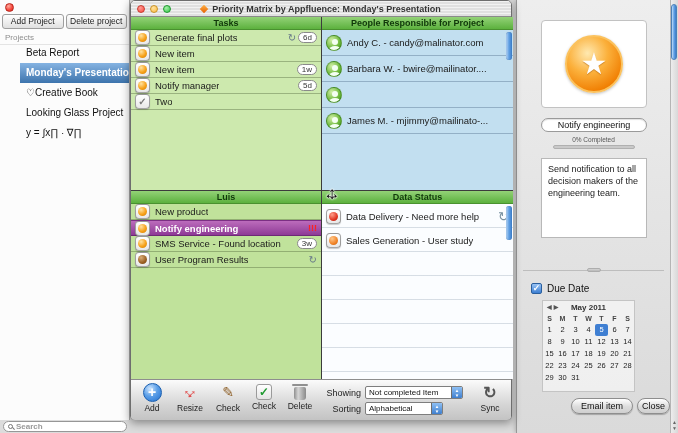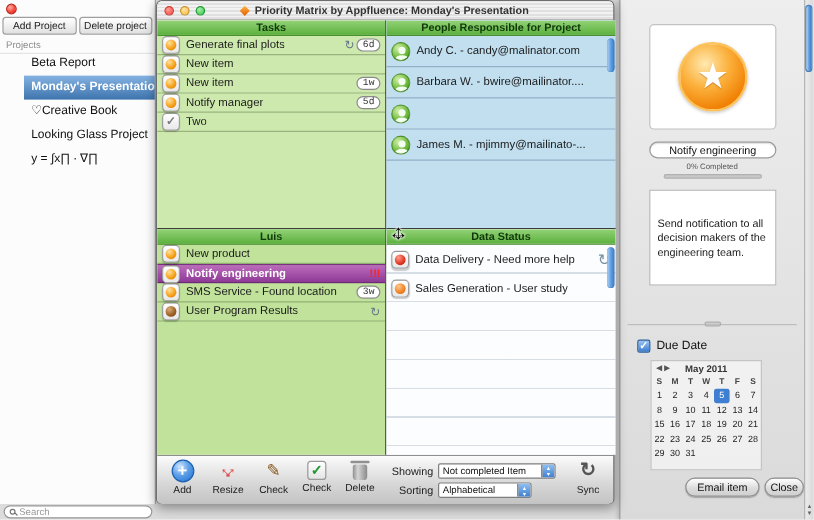--- a/index.html
+++ b/index.html
@@ -18,21 +18,21 @@
   .sb-section { position:absolute; left:0; top:31px; width:100%; font-size:8px; color:#8d8d8d; padding:2px 0 2px 5px; border-bottom:1px solid #e4e4e4; }
   .project-list { position:absolute; left:0; top:43px; width:100%;padding-left:20px; }
   .proj-row { height:20px; line-height:20px; font-size:10px; color:#111; padding-left:6px; white-space:nowrap; overflow:hidden; }
   .proj-row.sel { background:linear-gradient(#85b3e2,#3d74ad); color:#fff; font-weight:bold; }
 
   
   .search-pill { position:absolute; left:3px; top:421px; width:124px; height:11px; background:#fff;
     border:1px solid #979797; border-radius:6px; display:flex; align-items:center; padding:0 4px; z-index:5; }
   .mag { width:5px; height:5px; border:1px solid #777; border-radius:50%; position:relative; margin-right:3px; flex:none; }
   .mag::after { content:""; position:absolute; width:3px; height:1px; background:#777; transform:rotate(45deg); right:-3px; bottom:-1px; }
-  .search-input { border:none; outline:none; width:100%; font-size:8px; color:#444; background:transparent; font-family:"Liberation Sans",sans-serif; }
+  .search-input { border:none; outline:none; width:100%; font-size:8px; color:#444; background:transparent; font-family:"Liberation Sans",sans-serif;font-weight:bold; }
   .search-input::placeholder { color:#9a9a9a; }
 
   
   .main-window { position:absolute; left:130px; top:0; width:382px; height:420px; background:#fff;
     border:1px solid #6e6e6e; border-radius:5px 5px 4px 4px; box-shadow:0 3px 10px rgba(0,0,0,0.4); z-index:4; }
   .titlebar { position:relative; height:16px; border-radius:4px 4px 0 0; border-bottom:1px solid #8a8a8a;
     background:repeating-linear-gradient(180deg,#f2f2f2 0 1.5px,#e0e0e0 1.5px 3px);
     display:flex; align-items:center; justify-content:center; }
   .lights { position:absolute; left:6px; top:4px; display:flex; gap:5px; }
   .light { width:8px; height:8px; border-radius:50%; }
@@ -55,21 +55,21 @@
 
   .row { display:flex; align-items:center; padding:0 4px; border-bottom:1px solid rgba(60,80,40,0.35); }
   .quad-tasks .row, .quad-luis .row { height:16px; }
   .quad-people .row { height:26px; border-bottom-color:rgba(60,90,120,0.35); }
   .quad-data .row { height:24px; border-bottom:none; }
   .rlabel { font-size:9.5px; color:#1a1a1a; margin-left:5px; white-space:nowrap; overflow:hidden; }
   .row.sel { background:linear-gradient(#bc6cbc,#8e3a96); border-top:1px solid #7c2f84; border-bottom:1px solid #6d2a75; }
   .row.sel .rlabel { color:#fff; font-weight:bold; }
 
   .badge { margin-left:auto; font-size:8px; color:#333; background:#fff; border:1px solid #8a8a8a; border-radius:7px;
-    padding:0 4px; height:11px; line-height:10px; flex:none;font-family:Liberation Mono, monospace; }
+    padding:0 4px; height:11px; line-height:10px; flex:none; }
   .badge:empty { display:none; }
   .repeat-right { margin-left:auto; font-size:10px; color:#667788; flex:none; }
   .repeat-right + .badge { margin-left:2px; }
   .repeat-big { font-size:13px; color:#7890a0; }
   .warn { margin-left:auto; color:#ff2020; font-weight:bold; font-size:9px; flex:none; }
 
   .sq { width:15px; height:15px; min-width:15px; background:linear-gradient(#ffffff,#e8e8e8); border:1px solid rgba(0,0,0,0.35);
     border-radius:4px; display:flex; align-items:center; justify-content:center; box-shadow:0 1px 1px rgba(0,0,0,0.2); flex:none; }
   .sphere { width:9px; height:9px; border-radius:50%; }
   .sphere.orange { background:radial-gradient(circle at 35% 30%,#ffe2a0,#f7a21b 55%,#cf7a00); }
@@ -128,21 +128,21 @@
   .star-ball { width:58px; height:58px; border-radius:50%; display:flex; align-items:center; justify-content:center;
     background:radial-gradient(circle at 38% 30%,#ffe9b0,#fbb03b 40%,#f07d00 78%,#d96a00);
     border:2px solid #fbc25e; box-shadow:0 1px 3px rgba(0,0,0,0.25); }
   .star-glyph { color:#fff; font-size:30px; line-height:1; text-shadow:0 1px 1px rgba(160,80,0,0.5); }
   .iname { position:absolute; left:24px; top:118px; width:106px; height:14px; background:#fff; border:1px solid #9a9a9a;
     border-radius:7px; font-size:9px; line-height:12px; text-align:center; color:#111; box-shadow:inset 0 1px 1px rgba(0,0,0,0.12);
     white-space:nowrap; overflow:hidden; }
   .plabel { position:absolute; top:136px; left:0; width:100%; text-align:center; font-size:6.5px; color:#555; }
   .ptrack { position:absolute; left:36px; top:145px; width:82px; height:4px; background:#c9c9c9; border:1px solid #b0b0b0; border-radius:2px; }
   .notes { position:absolute; left:24px; top:158px; width:106px; height:80px; background:#fff; border:1px solid #b8b8b8;
-    font-size:9px; color:#222; padding:21px 6px; line-height:1.35; overflow:hidden; }
+    font-size:9px; color:#222; padding:4px 6px; line-height:1.35; overflow:hidden; }
   .split { position:absolute; left:6px; right:6px; top:270px; border-top:1px solid #bdbdbd; }
   .split-dot { position:absolute; left:50%; top:-3px; width:14px; height:4px; margin-left:-7px;
     background:linear-gradient(#d4d4d4,#b8b8b8); border:1px solid #adadad; border-radius:2px; }
   .duedate { position:absolute; left:14px; top:283px; display:flex; align-items:center; gap:5px; }
   .cb { width:11px; height:11px; border-radius:2px; background:linear-gradient(#9ac4f5,#3b7ed2); border:1px solid #2a5f9e;
     color:#fff; font-size:9px; line-height:9px; text-align:center; font-weight:bold; }
   .dd-label { font-size:10px; color:#111; }
   .calendar { position:absolute; left:25px; top:300px; width:93px; height:92px; background:rgba(255,255,255,0.55); border:1px solid #c4c4c4; }
   .cal-header { height:13px; position:relative; text-align:center; font-size:8px; font-weight:bold; color:#333; line-height:13px; }
   .cal-nav { position:absolute; left:4px; top:0; font-size:6px; color:#555; letter-spacing:2px; line-height:13px; }

